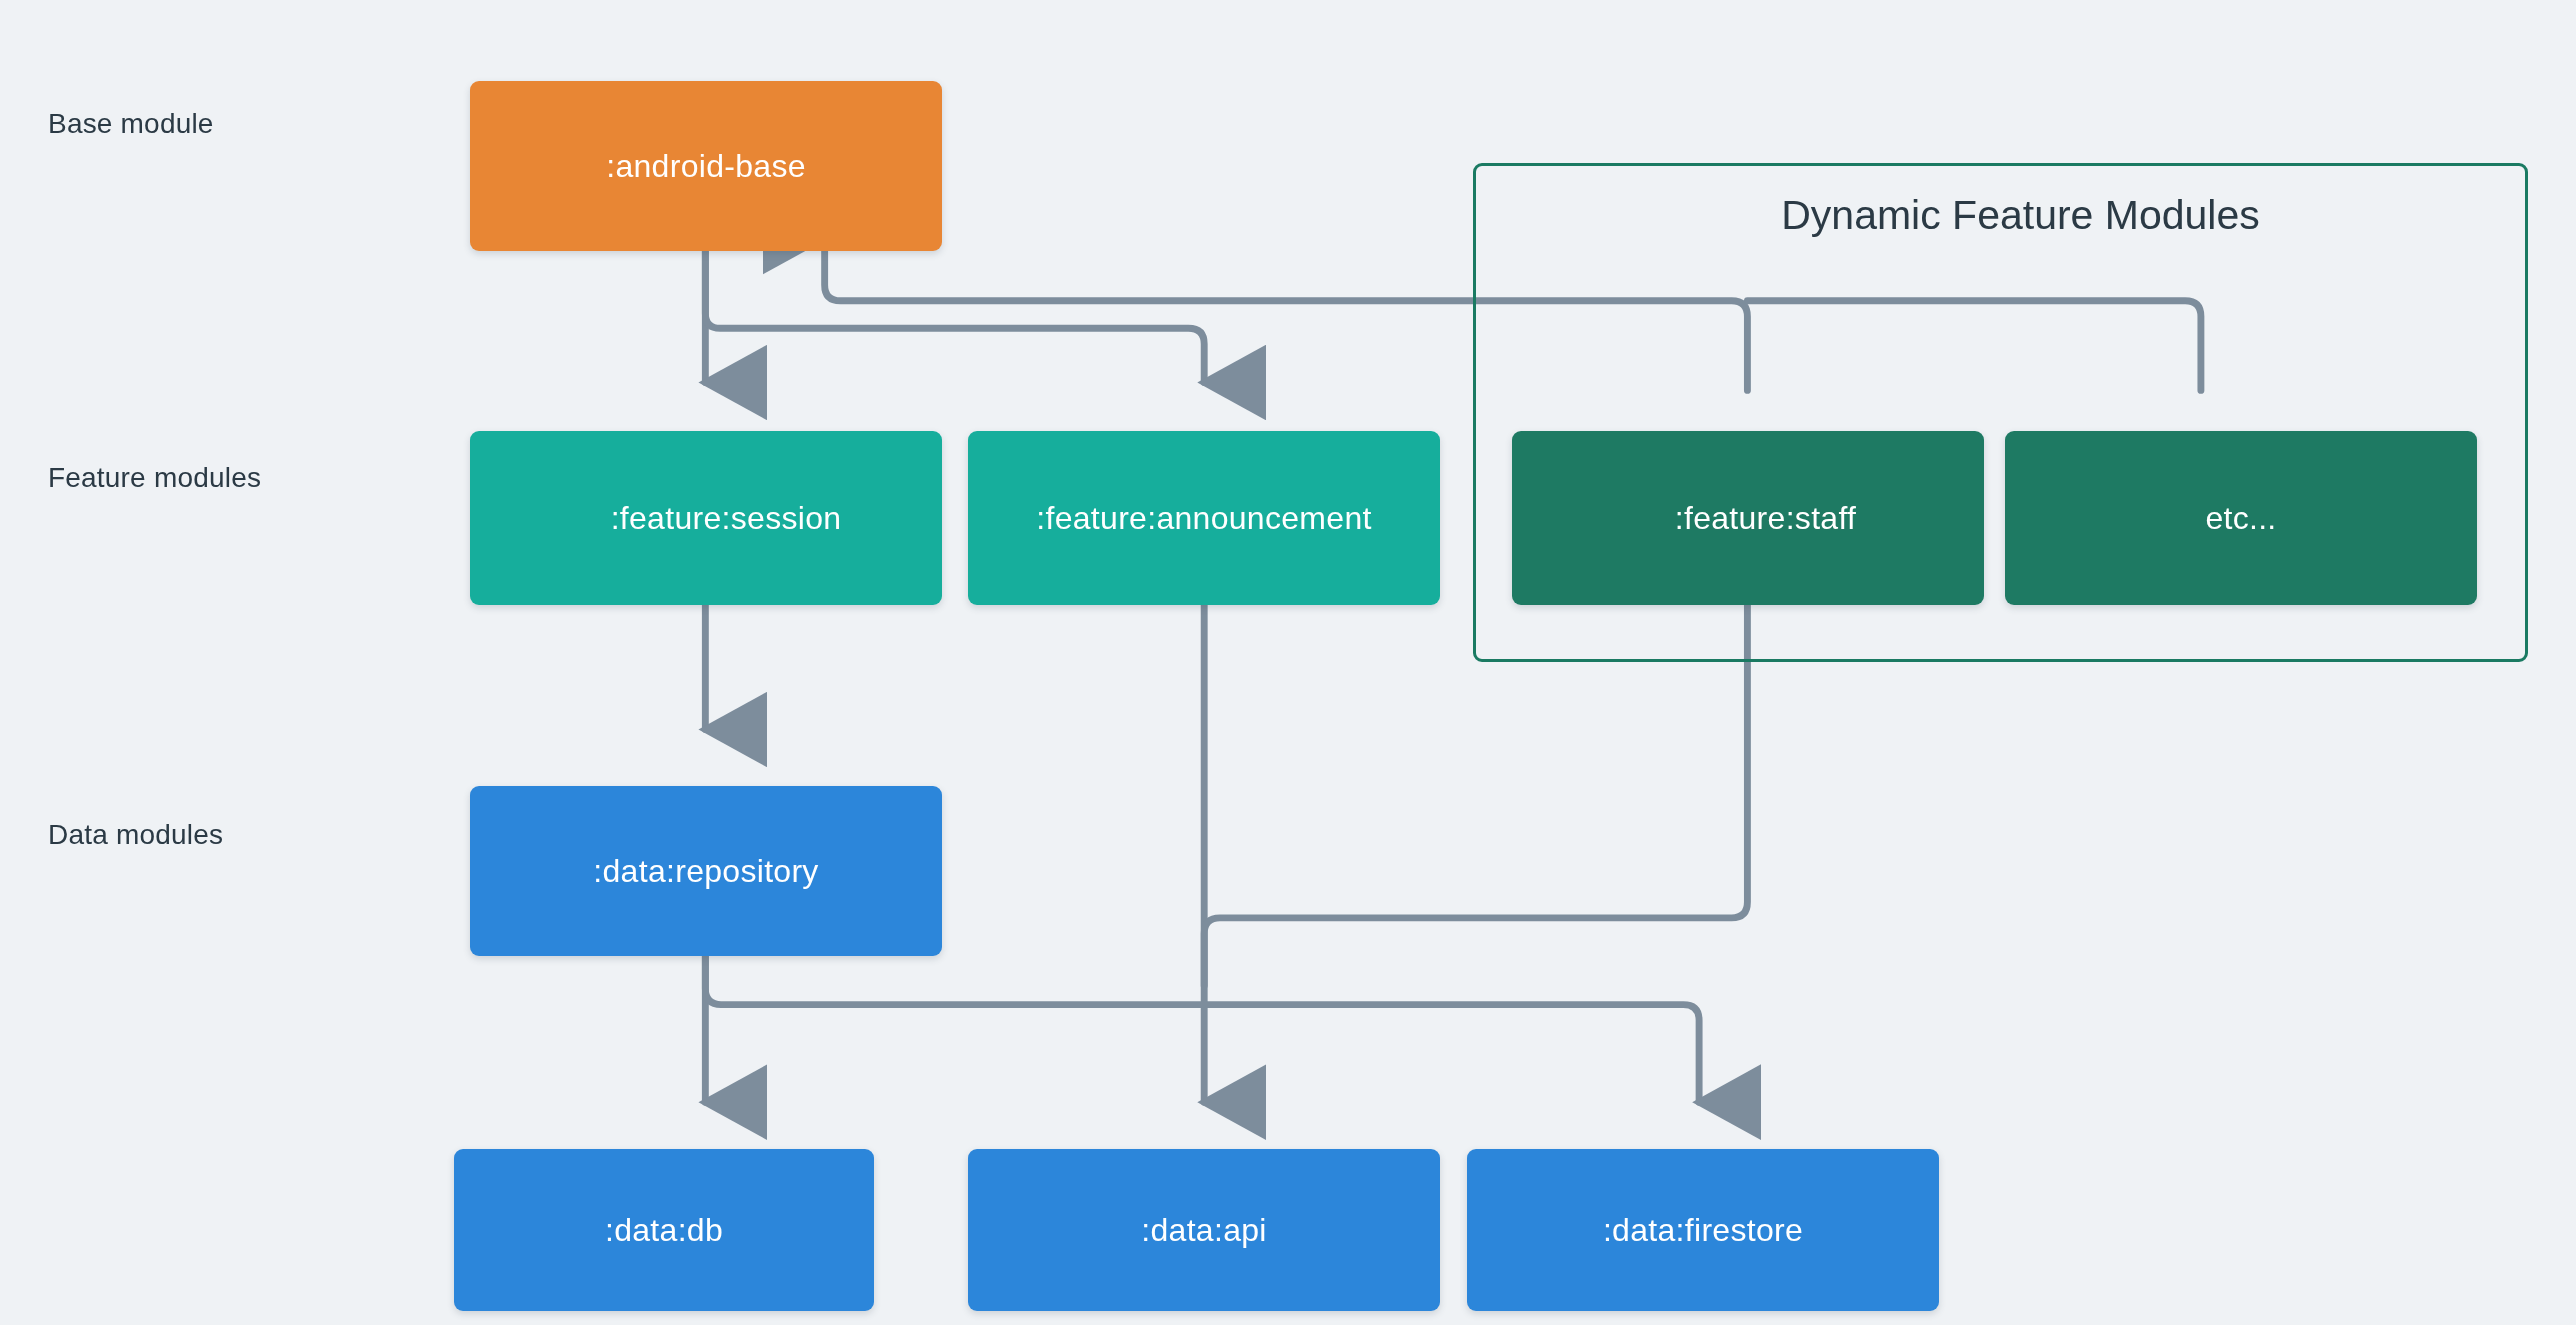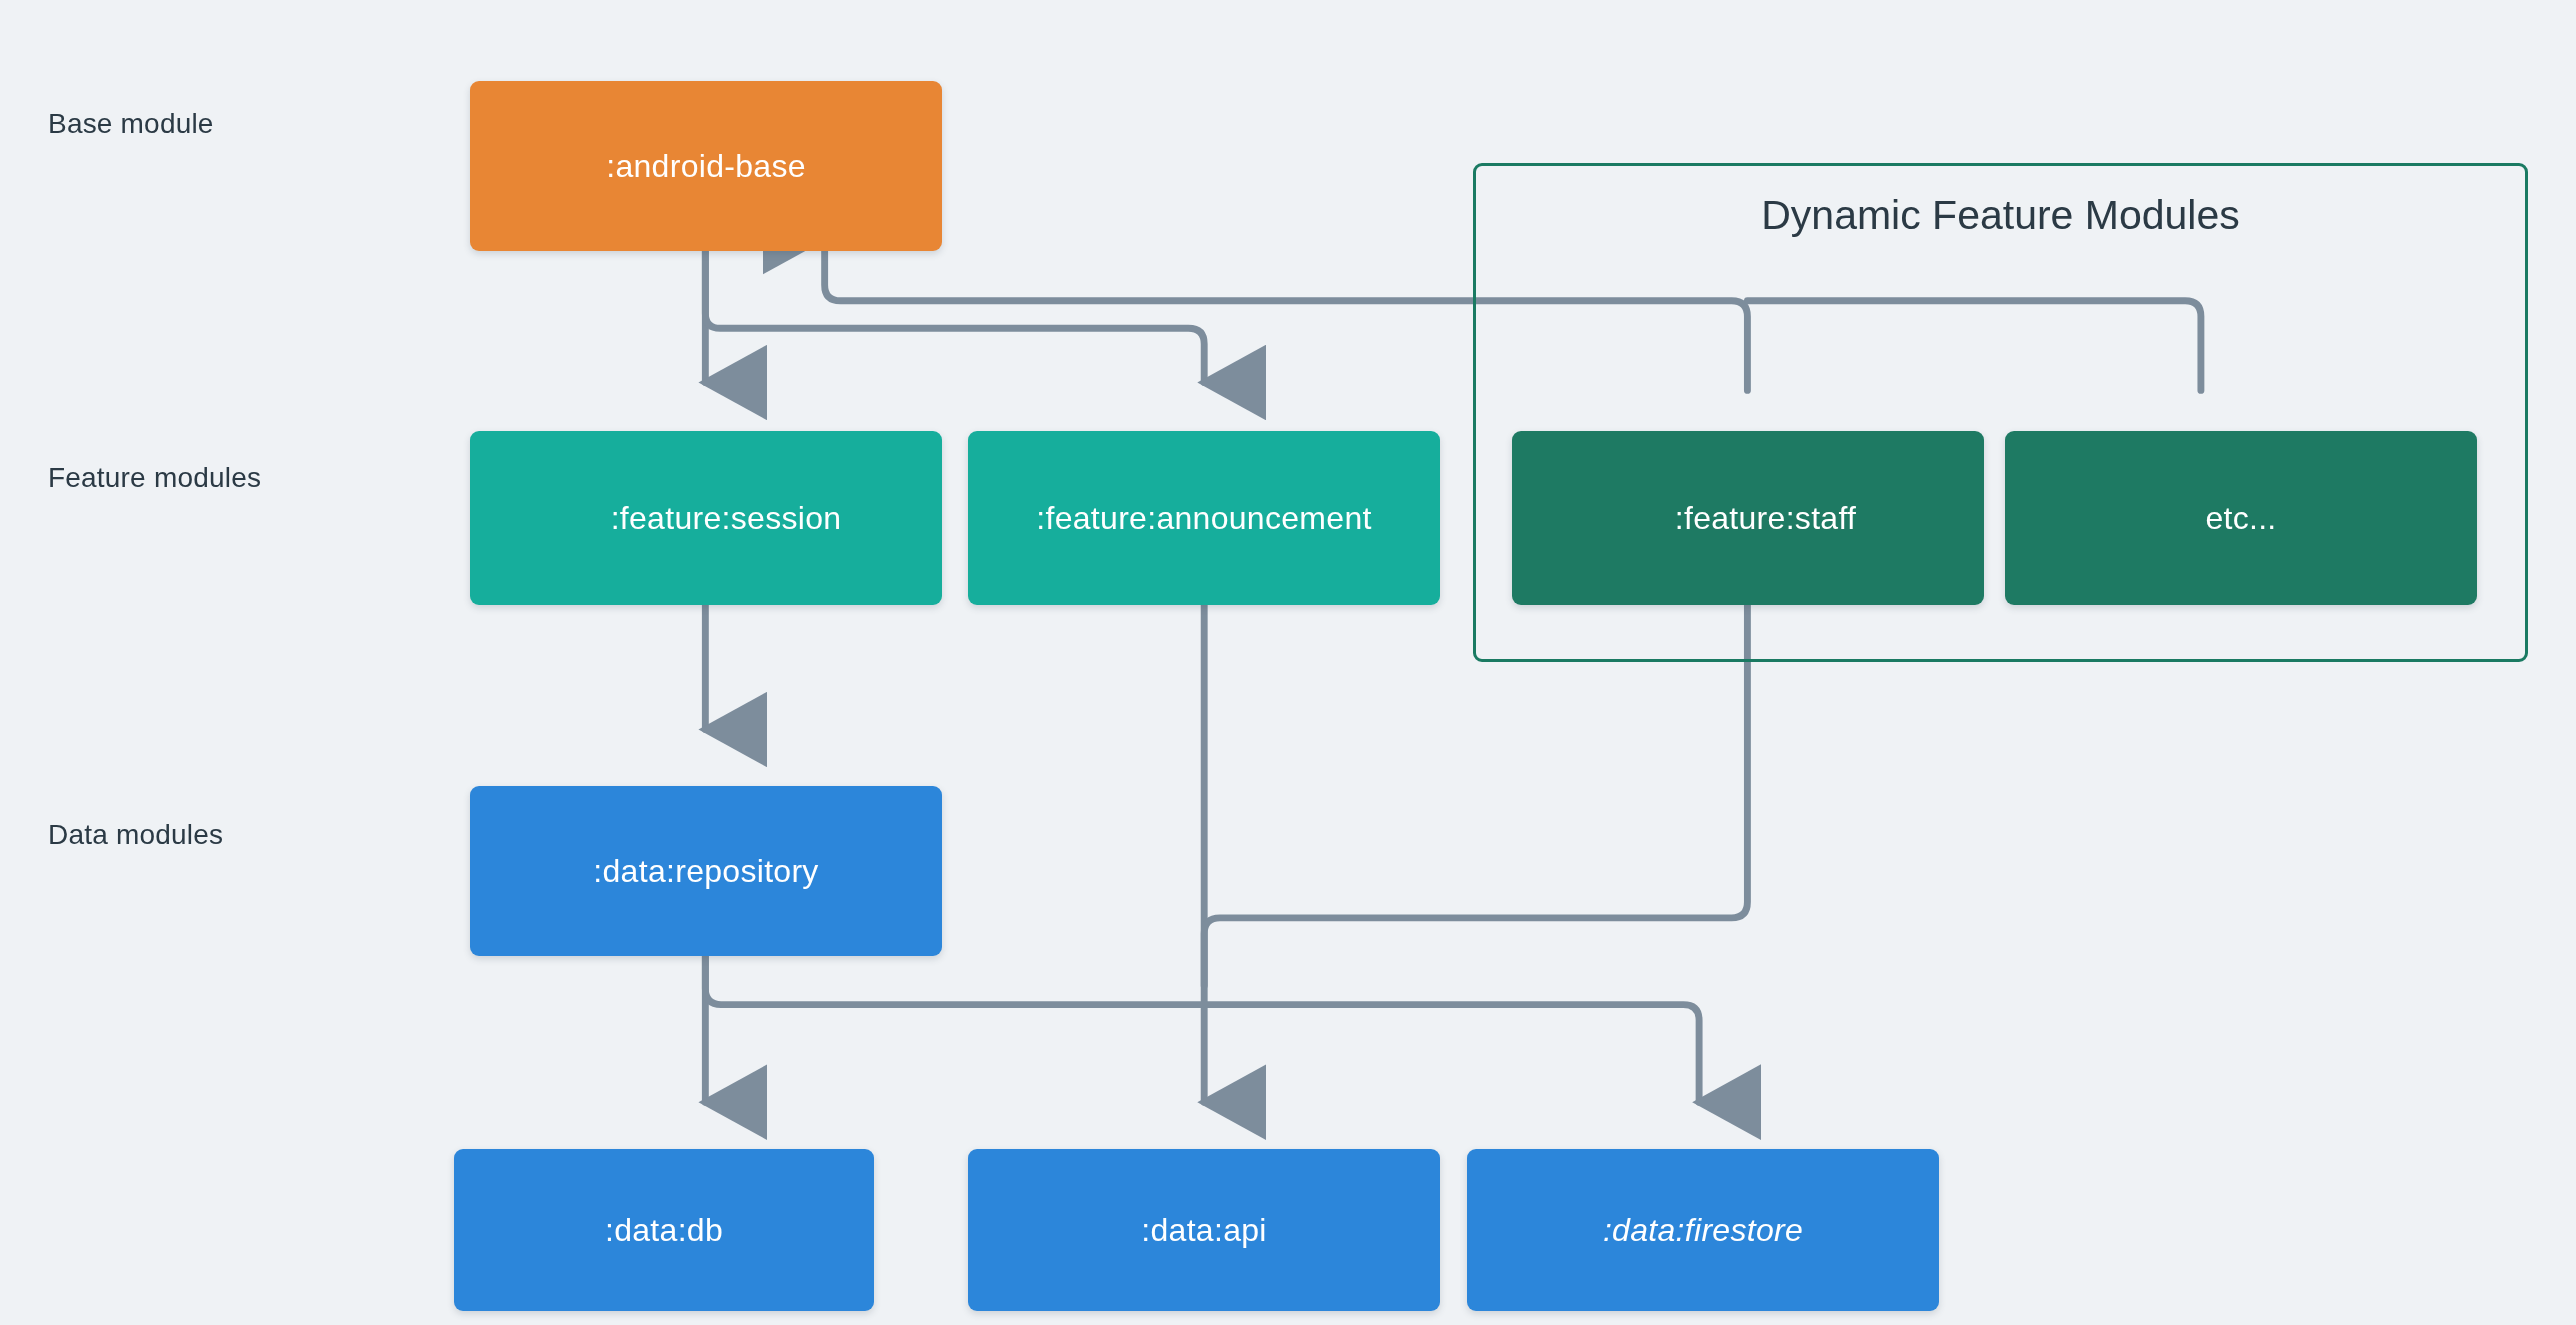--- a/index.html
+++ b/index.html
@@ -104,21 +104,21 @@
 
       <path d="M1772,580 L1772,915 Q1772,931 1756,931 L1237,931 Q1221,931 1221,947 L1221,1000"></path>
 
       <path d="M715,804 L715,1003 L715,1118" marker-end="url(#arrowDown)"></path>
 
       <path d="M715,804 L715,1003 Q715,1019 731,1019 L1707,1019 Q1723,1019 1723,1035 L1723,1118" marker-end="url(#arrowDown)"></path>
     </g>
   </svg>
 
   <div class="group-box" style="left:1473px; top:163px; width:1055px; height:499px;"></div>
-  <div class="group-title" style="left:1473px; top:192px; width:1055px; text-align:center;">Dynamic Feature Modules</div>
+  <div class="group-title" style="left:1473px; top:192px; width:1055px; text-align:center;padding-left:20px;">Dynamic Feature Modules</div>
 
   <div class="row-label" style="left:48px; top:108px;">Base module</div>
   <div class="row-label" style="left:48px; top:462px;">Feature modules</div>
   <div class="row-label" style="left:48px; top:819px;text-align:center;">Data modules</div>
 
   <div class="node node-base" style="left:470px; top:49px; width:472px; height:170px;">:android-base</div>
 
   <div class="node node-feature" style="left:470px; top:399px; width:472px; height:174px;padding-left:40px;">:feature:session</div>
 
   <div class="node node-feature" style="left:968px; top:399px; width:472px; height:174px;">:feature:announcement</div>
@@ -126,16 +126,16 @@
   <div class="node node-dyn" style="left:1512px; top:399px; width:472px; height:174px;padding-left:35px;">:feature:staff</div>
 
   <div class="node node-dyn" style="left:2005px; top:399px; width:472px; height:174px;">etc...</div>
 
   <div class="node node-data" style="left:470px; top:754px; width:472px; height:170px;">:data:repository</div>
 
   <div class="node node-data" style="left:454px; top:1117px; width:420px; height:162px;">:data:db</div>
 
   <div class="node node-data" style="left:968px; top:1117px; width:472px; height:162px;">:data:api</div>
 
-  <div class="node node-data" style="left:1467px; top:1117px; width:472px; height:162px;font-style:italic;">:data:firestore</div>
+  <div class="node node-data" style="left:1467px; top:1117px; width:472px; height:162px;">:data:firestore</div>
 
 </div>
 
 
 </body></html>

